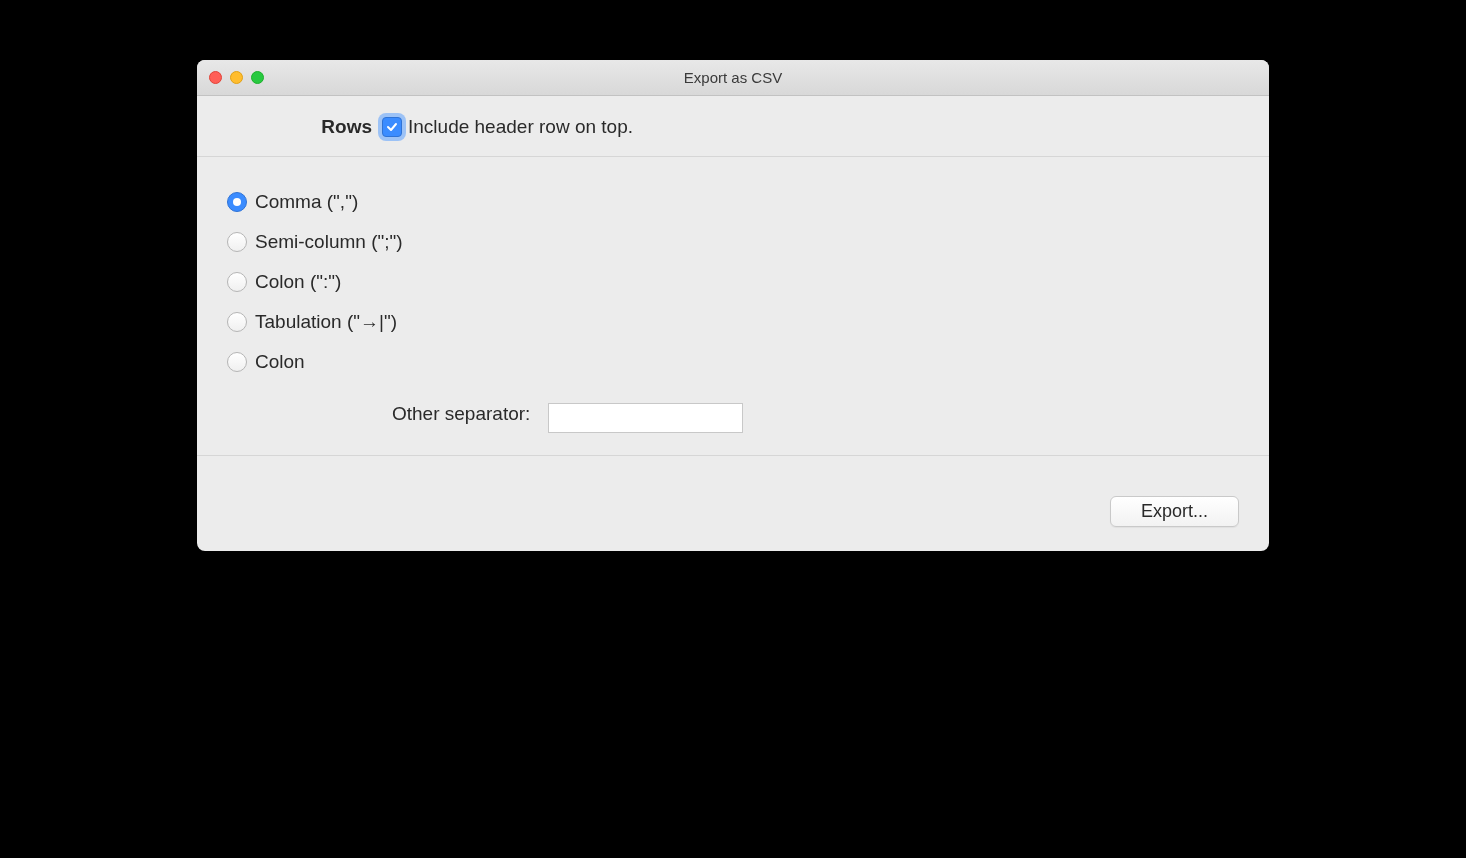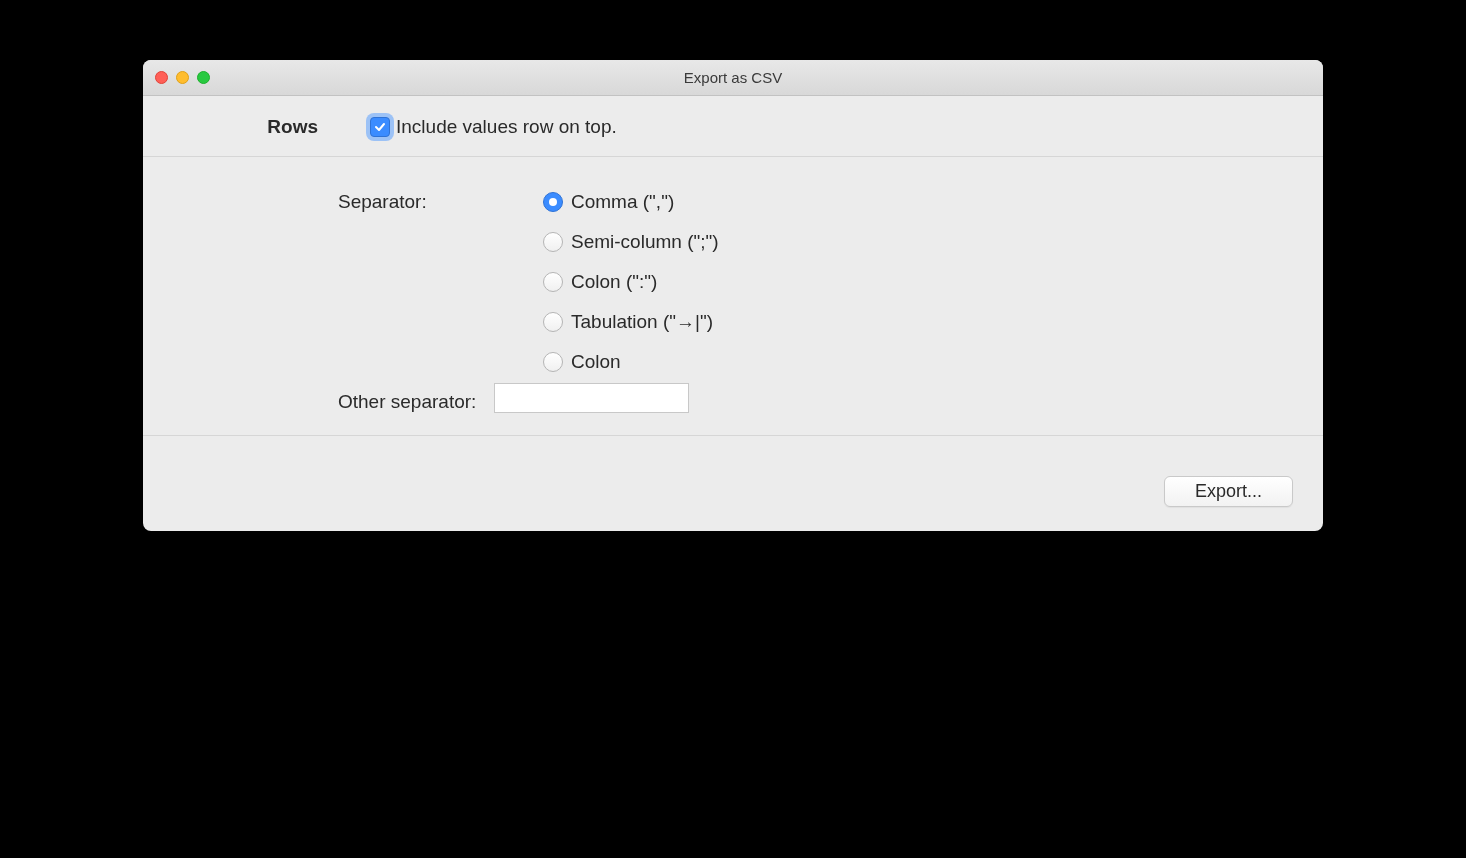--- a/index.html
+++ b/index.html
@@ -11,21 +11,21 @@
       background: #000;
       width: 1466px;
       height: 858px;
       font-family: -apple-system, BlinkMacSystemFont, "Helvetica Neue", sans-serif;
       display: flex;
       align-items: flex-start;
       justify-content: center;
       padding-top: 60px;
     }
     .window {
-      width: 1180px;
+      width: 1072px;
       background: #ececec;
       border-radius: 8px;
       box-shadow: 0 20px 60px rgba(0,0,0,0.5);
       overflow: hidden;
     }
     .titlebar {
       height: 36px;
       background: linear-gradient(#e8e8e8, #d8d8d8);
       border-bottom: 1px solid #c2c2c2;
       display: flex;
@@ -59,21 +59,20 @@
       padding: 20px 30px 18px 30px;
       border-bottom: 1px solid #d6d6d6;
     }
     .section:last-of-type {
       border-bottom: none;
     }
     .row {
       display: flex;
       align-items: flex-end;
       margin-bottom: 14px;
-      gap: 42px;
     }
     .row:last-child { margin-bottom: 0; }
     .label-col {
       width: 155px;
       text-align: right;
       padding-right: 10px;
       font-size: 19px;
       font-weight: 600;
       color: #2a2a2a;
     }
@@ -140,22 +139,22 @@
       width: 195px;
       height: 30px;
       border: 1px solid #c8c8c8;
       background: #fff;
       font-size: 15px;
       padding: 0 6px;
       margin-left: 18px;
     }
     .other-sep-row {
       display: flex;
-      align-items: flex-end;
-      margin-top: 10px;
+      align-items: flex-start;
+      margin-top: 30px;
       margin-left: 165px;
     }
     .other-sep-label {
       font-size: 19px;
       color: #2a2a2a;
     }
     .footer {
       padding: 40px 30px 24px 30px;
       display: flex;
       justify-content: flex-end;
@@ -203,29 +202,28 @@
 
     <div class="section">
       <div class="row">
         <div class="label-col">Rows</div>
         <div class="control-col">
           <span class="checkbox focused">
             <svg viewBox="0 0 14 14">
                 <path d="M3 7 L6 10 L11 4" stroke="#fff" stroke-width="2" fill="none" stroke-linecap="round" stroke-linejoin="round"></path>
               </svg>
           </span>
-          <span>Include values row on top.</span>
+          <span>Include header row on top.</span>
         </div>
       </div>
     </div>
 
     <div class="columns-section">
 
       <div class="sep-row">
-        <div class="sep-left">Separator:</div>
         <div class="radio-group">
           <div class="radio-option">
             <span class="radio selected"></span>
             <span>Comma (",")</span>
           </div>
           <div class="radio-option">
             <span class="radio"></span>
             <span>Semi-column (";")</span>
           </div>
           <div class="radio-option">

